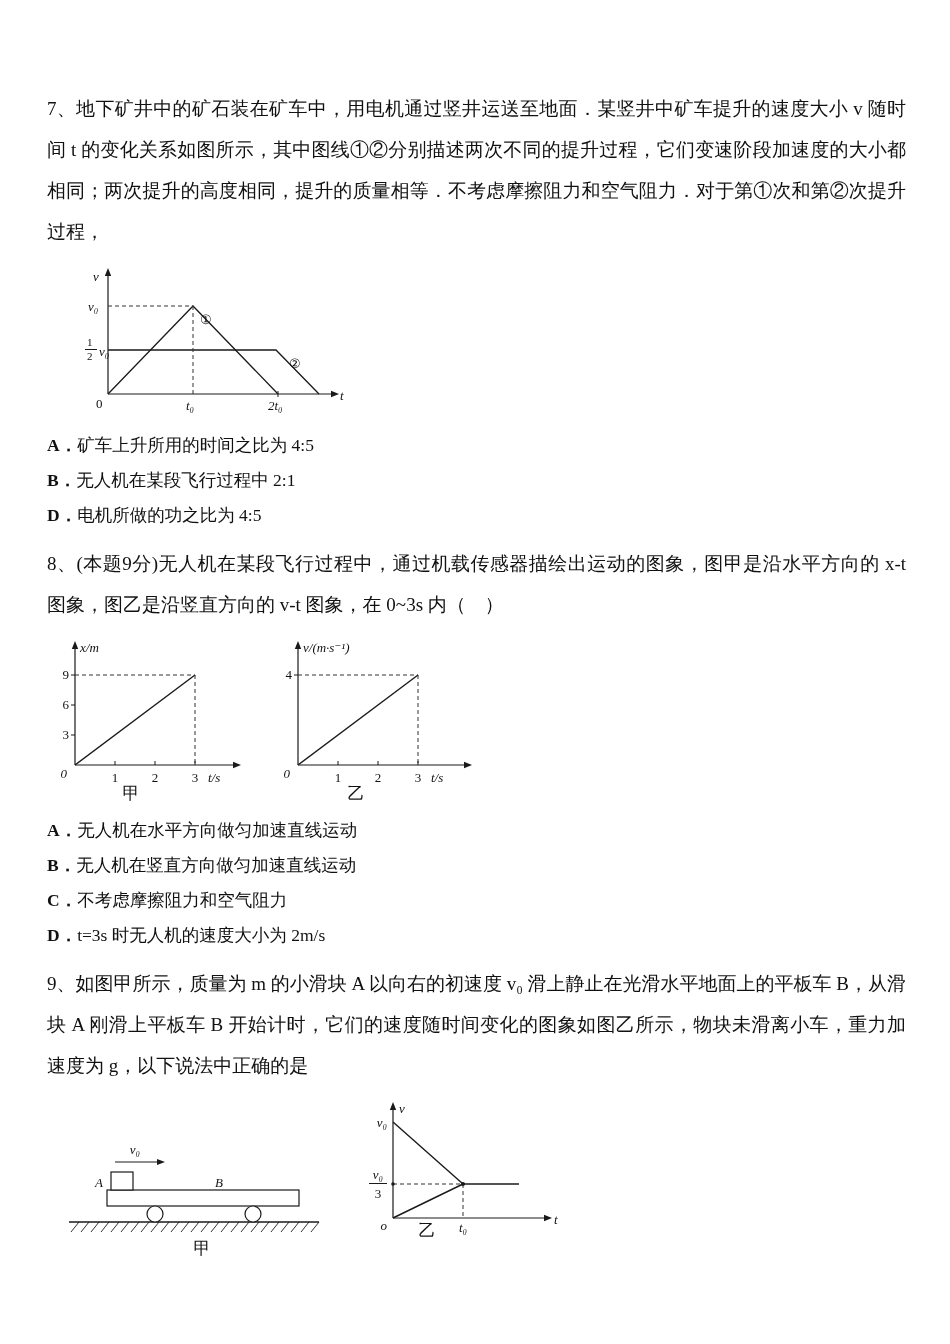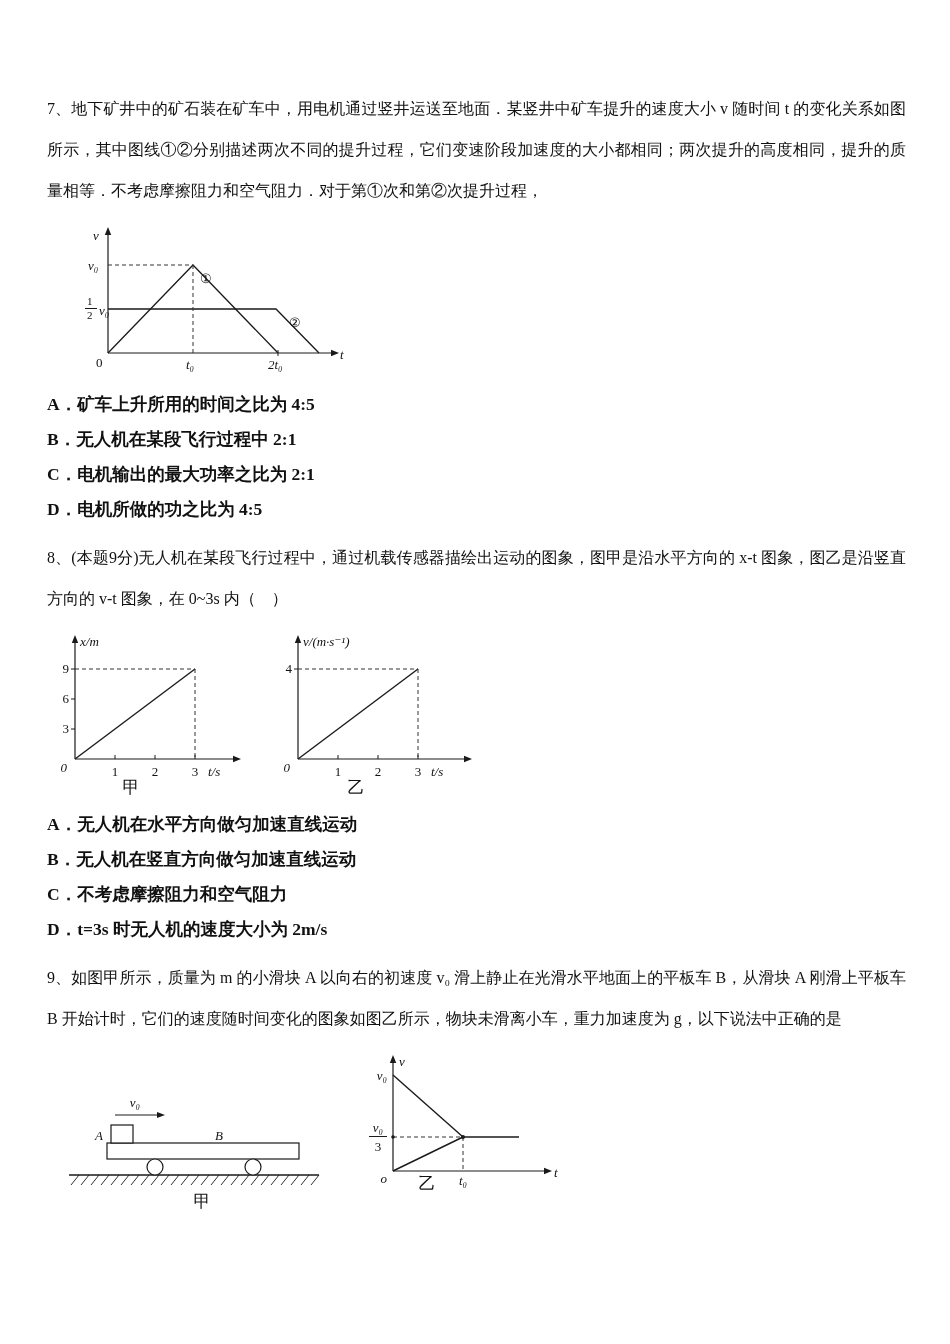--- a/index.html
+++ b/index.html
@@ -7,31 +7,31 @@
   body {
     width: 950px;
     min-height: 1344px;
     background: #ffffff;
     color: #111111;
     font-family: "Liberation Serif", "DejaVu Serif", serif;
   }
   .page { padding: 88px 44px 40px 47px; }
   .question { margin: 0; }
   .stem {
-    font-size: 16px;
+    font-size: 19px;
     line-height: 41px;
     text-align: justify;
     margin: 0;
   }
   .figure { margin: 12px 0 12px 0; }
   .fig-q7 { margin-left: 36px; }
   .options { margin: 6px 0 10px 0; }
   .option { font-size: 17.5px; line-height: 35px; margin: 0; }
   .opt-label { font-weight: bold; }
-  .opt-text { font-weight: bold; }
+  .opt-text { font-weight: normal; }
   .figs-row { display: flex; align-items: flex-end; gap: 14px; margin: 10px 0 10px 0; }
   .q9-row { margin-left: 10px; }
   svg { display: block; }
   svg text {
     font-family: "Liberation Serif", "DejaVu Serif", serif;
     font-size: 13px;
     fill: #111;
   }
   svg text.caption { font-size: 17px; }
   svg text.var { font-style: italic; }
@@ -75,21 +75,20 @@
         <text x="103" y="146" class="var">t₀</text>
         <text x="185" y="146" class="var">2t₀</text>
         <text x="117" y="60" font-size="15">①</text>
         <text x="206" y="104" font-size="15">②</text>
       </svg>
     </div>
 
     <div class="options">
       <p class="option"><span class="opt-label">A．</span><span class="opt-text">矿车上升所用的时间之比为 4:5</span></p>
       <p class="option"><span class="opt-label">B．</span><span class="opt-text">无人机在某段飞行过程中 2:1</span></p>
-      <p class="option"><span class="opt-label">C．</span><span class="opt-text">电机输出的最大功率之比为 2:1</span></p>
       <p class="option"><span class="opt-label">D．</span><span class="opt-text">电机所做的功之比为 4:5</span></p>
     </div>
   </section>
 
   <section class="question">
     <p class="stem">8、(本题9分)无人机在某段飞行过程中，通过机载传感器描绘出运动的图象，图甲是沿水平方向的 x-t 图象，图乙是沿竖直方向的 v-t 图象，在 0~3s 内（　）</p>
 
     <div class="figs-row">
 
       <svg width="205" height="168" viewBox="0 0 205 168">

